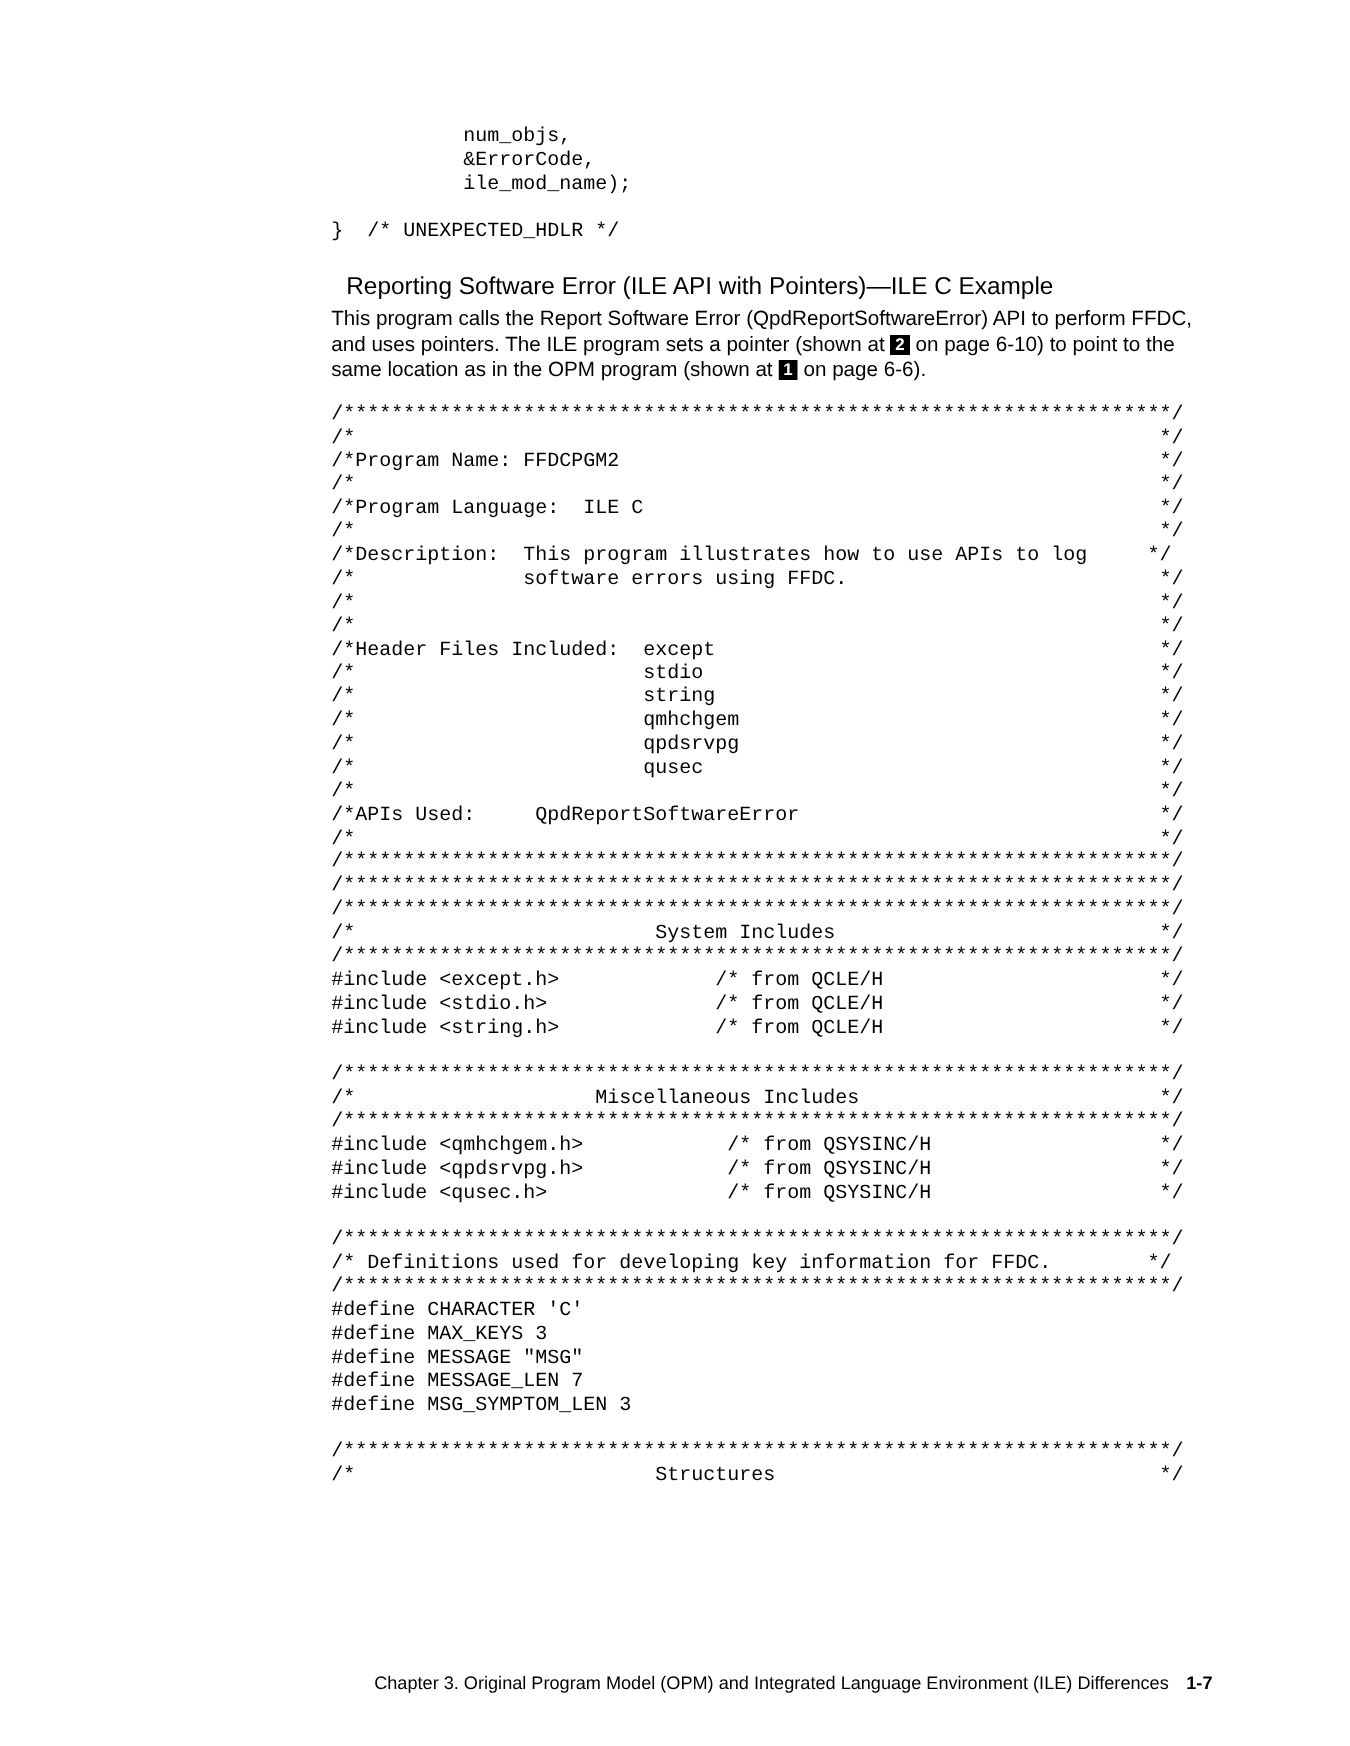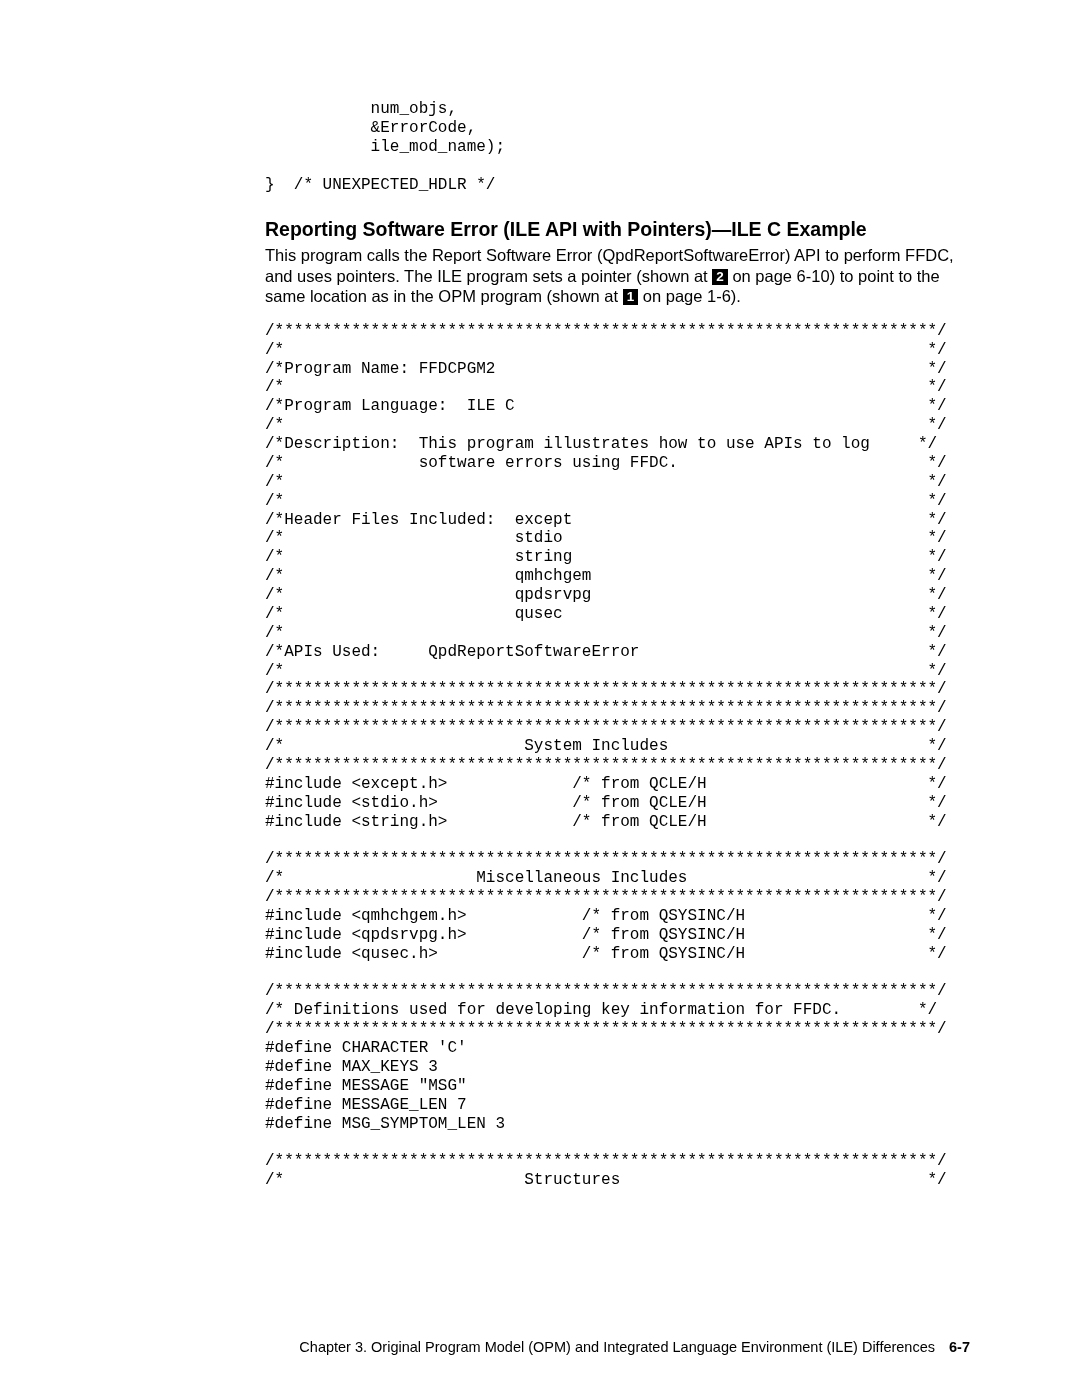--- a/index.html
+++ b/index.html
@@ -17,22 +17,23 @@
   }
   .code-block {
     font-family: "Courier New", Courier, monospace;
     font-size: 16px;
     line-height: 1.18;
     white-space: pre;
     margin-bottom: 24px;
   }
   .heading {
     font-size: 19.5px;
-    font-weight: bold;
+    font-weight: normal;
     margin-bottom: 4px;
+    margin-left: 12px;
   }
   .body-text {
     font-family: Arial, Helvetica, sans-serif;
     font-size: 16.5px;
     line-height: 1.22;
     margin-bottom: 16px;
   }
   .callout {
     display: inline-block;
     background: #000;
@@ -62,21 +63,21 @@
 <div class="page">
   <div class="code-block">           num_objs,
            &amp;ErrorCode,
            ile_mod_name);
 
 }  /* UNEXPECTED_HDLR */</div>
 
   <div class="heading">Reporting Software Error (ILE API with Pointers)—ILE C Example</div>
 
   <div class="body-text">
-    <span>This program calls the Report Software Error (QpdReportSoftwareError) API to perform FFDC, and uses pointers.  The ILE program sets a pointer (shown at </span><span class="callout">2</span><span> on page 6-10) to point to the same location as in the OPM program (shown at </span><span class="callout">1</span><span> on page 1-6).</span>
+    <span>This program calls the Report Software Error (QpdReportSoftwareError) API to perform FFDC, and uses pointers.  The ILE program sets a pointer (shown at </span><span class="callout">2</span><span> on page 6-10) to point to the same location as in the OPM program (shown at </span><span class="callout">1</span><span> on page 6-6).</span>
   </div>
 
   <div class="code-block">/*********************************************************************/
 /*                                                                   */
 /*Program Name: FFDCPGM2                                             */
 /*                                                                   */
 /*Program Language:  ILE C                                           */
 /*                                                                   */
 /*Description:  This program illustrates how to use APIs to log     */
 /*              software errors using FFDC.                          */
@@ -115,14 +116,14 @@
 #define MESSAGE "MSG"
 #define MESSAGE_LEN 7
 #define MSG_SYMPTOM_LEN 3
 
 /*********************************************************************/
 /*                         Structures                                */</div>
 </div>
 
 <div class="footer">
   <span class="footer-chapter">Chapter 3. Original Program Model (OPM) and Integrated Language Environment (ILE) Differences</span>
-  <span class="footer-pagenum">6-7</span>
+  <span class="footer-pagenum">1-7</span>
 </div>
 
 </body></html>

